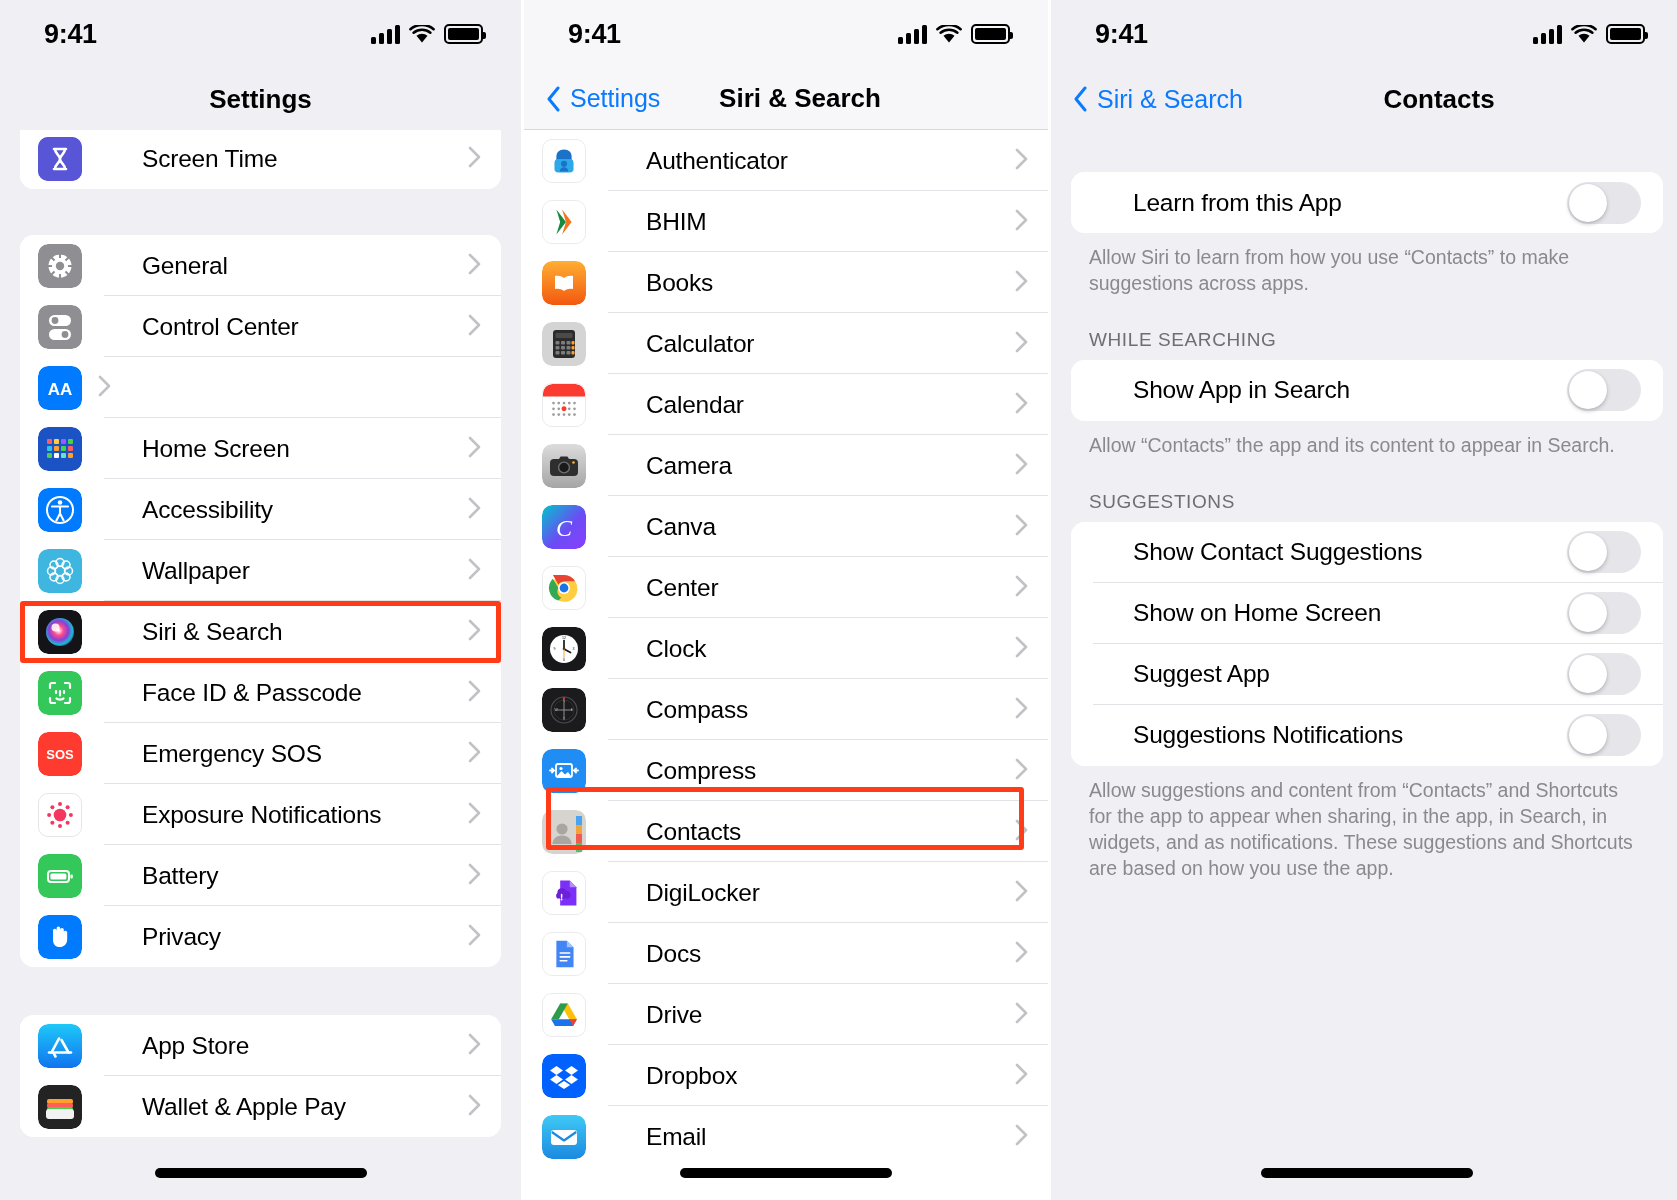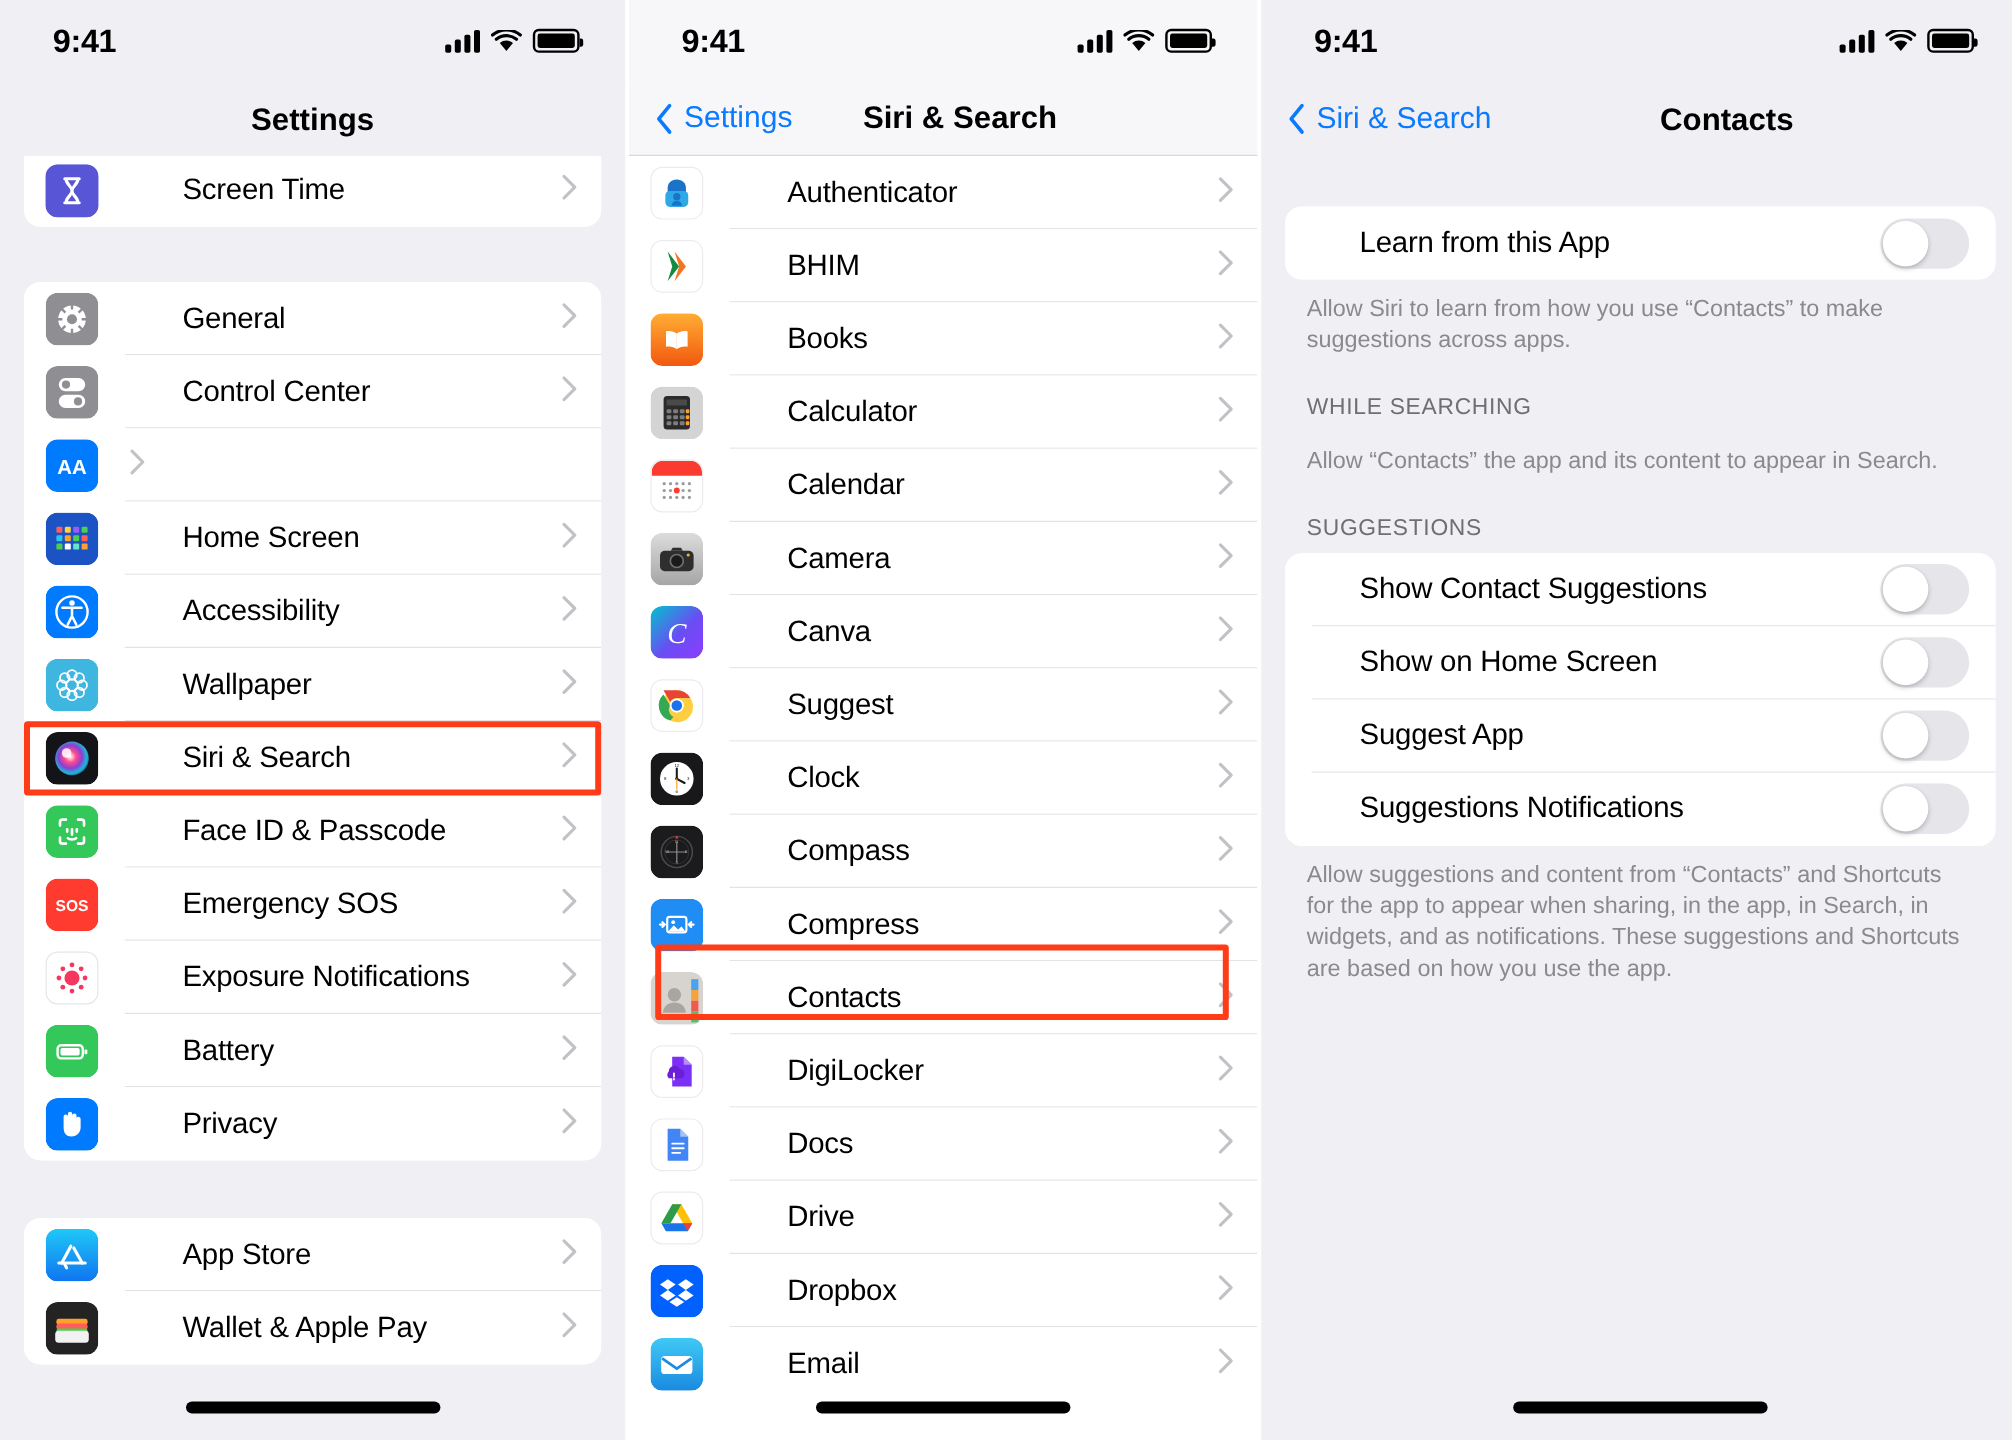--- a/index.html
+++ b/index.html
@@ -100,21 +100,21 @@
     cursor: pointer;
   }
   .row .sep {
     position: absolute; left: 84px; right: 0; bottom: 0;
     height: 1px; background: #e3e2e6;
   }
   .row:last-child .sep { display: none; }
 
   .appicon {
     width: 44px; height: 44px; border-radius: 10px;
-    flex: 0 0 auto; margin-right: 26px;
+    flex: 0 0 auto; margin-right: 16px;
     display: flex; align-items: center; justify-content: flex-end;
     overflow: hidden; position: relative;
   }
   .row-label {
     font-size: 24.5px; color: #000; letter-spacing: -0.2px;
     flex: 1 1 auto;
     margin-left: 44px;
   }
   .chev {
     margin-right: 20px; flex: 0 0 auto;
@@ -716,21 +716,21 @@
             <svg class="ic-full" viewBox="0 0 44 44">
                 <rect width="44" height="44" rx="10" fill="#fff"></rect>
               <circle cx="22" cy="22" r="13.5" fill="#ffcd40"></circle>
               <path d="M22 8.5a13.5 13.5 0 0 1 11.7 6.8H22a6.7 6.7 0 0 0-5.8 3.3L10.4 8.5z" fill="#e94335"></path>
               <path d="M10.3 12.3 16.2 22a6.7 6.7 0 0 0 5.8 10.4l-5.8 2.6A13.5 13.5 0 0 1 10.3 12.3z" fill="#34a853"></path>
               <path d="M33.7 15.3H22a6.7 6.7 0 0 1 0 13.4l-5.6 6.3A13.5 13.5 0 0 0 33.7 15.3z" fill="#ffcd40"></path>
               <circle cx="22" cy="22" r="6.2" fill="#fff"></circle>
                 <circle cx="22" cy="22" r="4.6" fill="#1a73e8"></circle>
               </svg>
           </span>
-          <span class="row-label">Suggest</span>
+          <span class="row-label">Center</span>
           <span class="chev"><svg width="13" height="22" viewBox="0 0 13 22">
                 <path d="M2 2 L11 11 L2 20" stroke="#c2c1c6" stroke-width="2.6" fill="none" stroke-linecap="round" stroke-linejoin="round"></path>
               </svg></span>
           <span class="sep"></span>
         </div>
 
         <div class="row">
           <span class="appicon">
             <svg class="ic-full" viewBox="0 0 44 44">
                 <rect width="44" height="44" rx="10" fill="#18181a"></rect>
@@ -969,20 +969,29 @@
               <span class="knob"></span>
             </span>
 
         </div>
       </div>
       <div class="footnote">Allow Siri to learn from how you use “Contacts” to make suggestions across apps.</div>
 
       <div style="height:32px"></div>
       <div class="sect-header">WHILE SEARCHING</div>
 
+      <div class="group">
+        <div class="trow">
+          <span class="trow-label">Show App in Search</span>
+          <span class="switch">
+              <span class="knob"></span>
+            </span>
+
+        </div>
+      </div>
       <div class="footnote">Allow “Contacts” the app and its content to appear in Search.</div>
 
       <div style="height:32px"></div>
       <div class="sect-header">SUGGESTIONS</div>
 
       <div class="group">
         <div class="trow">
           <span class="trow-label">Show Contact Suggestions</span>
           <span class="switch">
               <span class="knob"></span>

